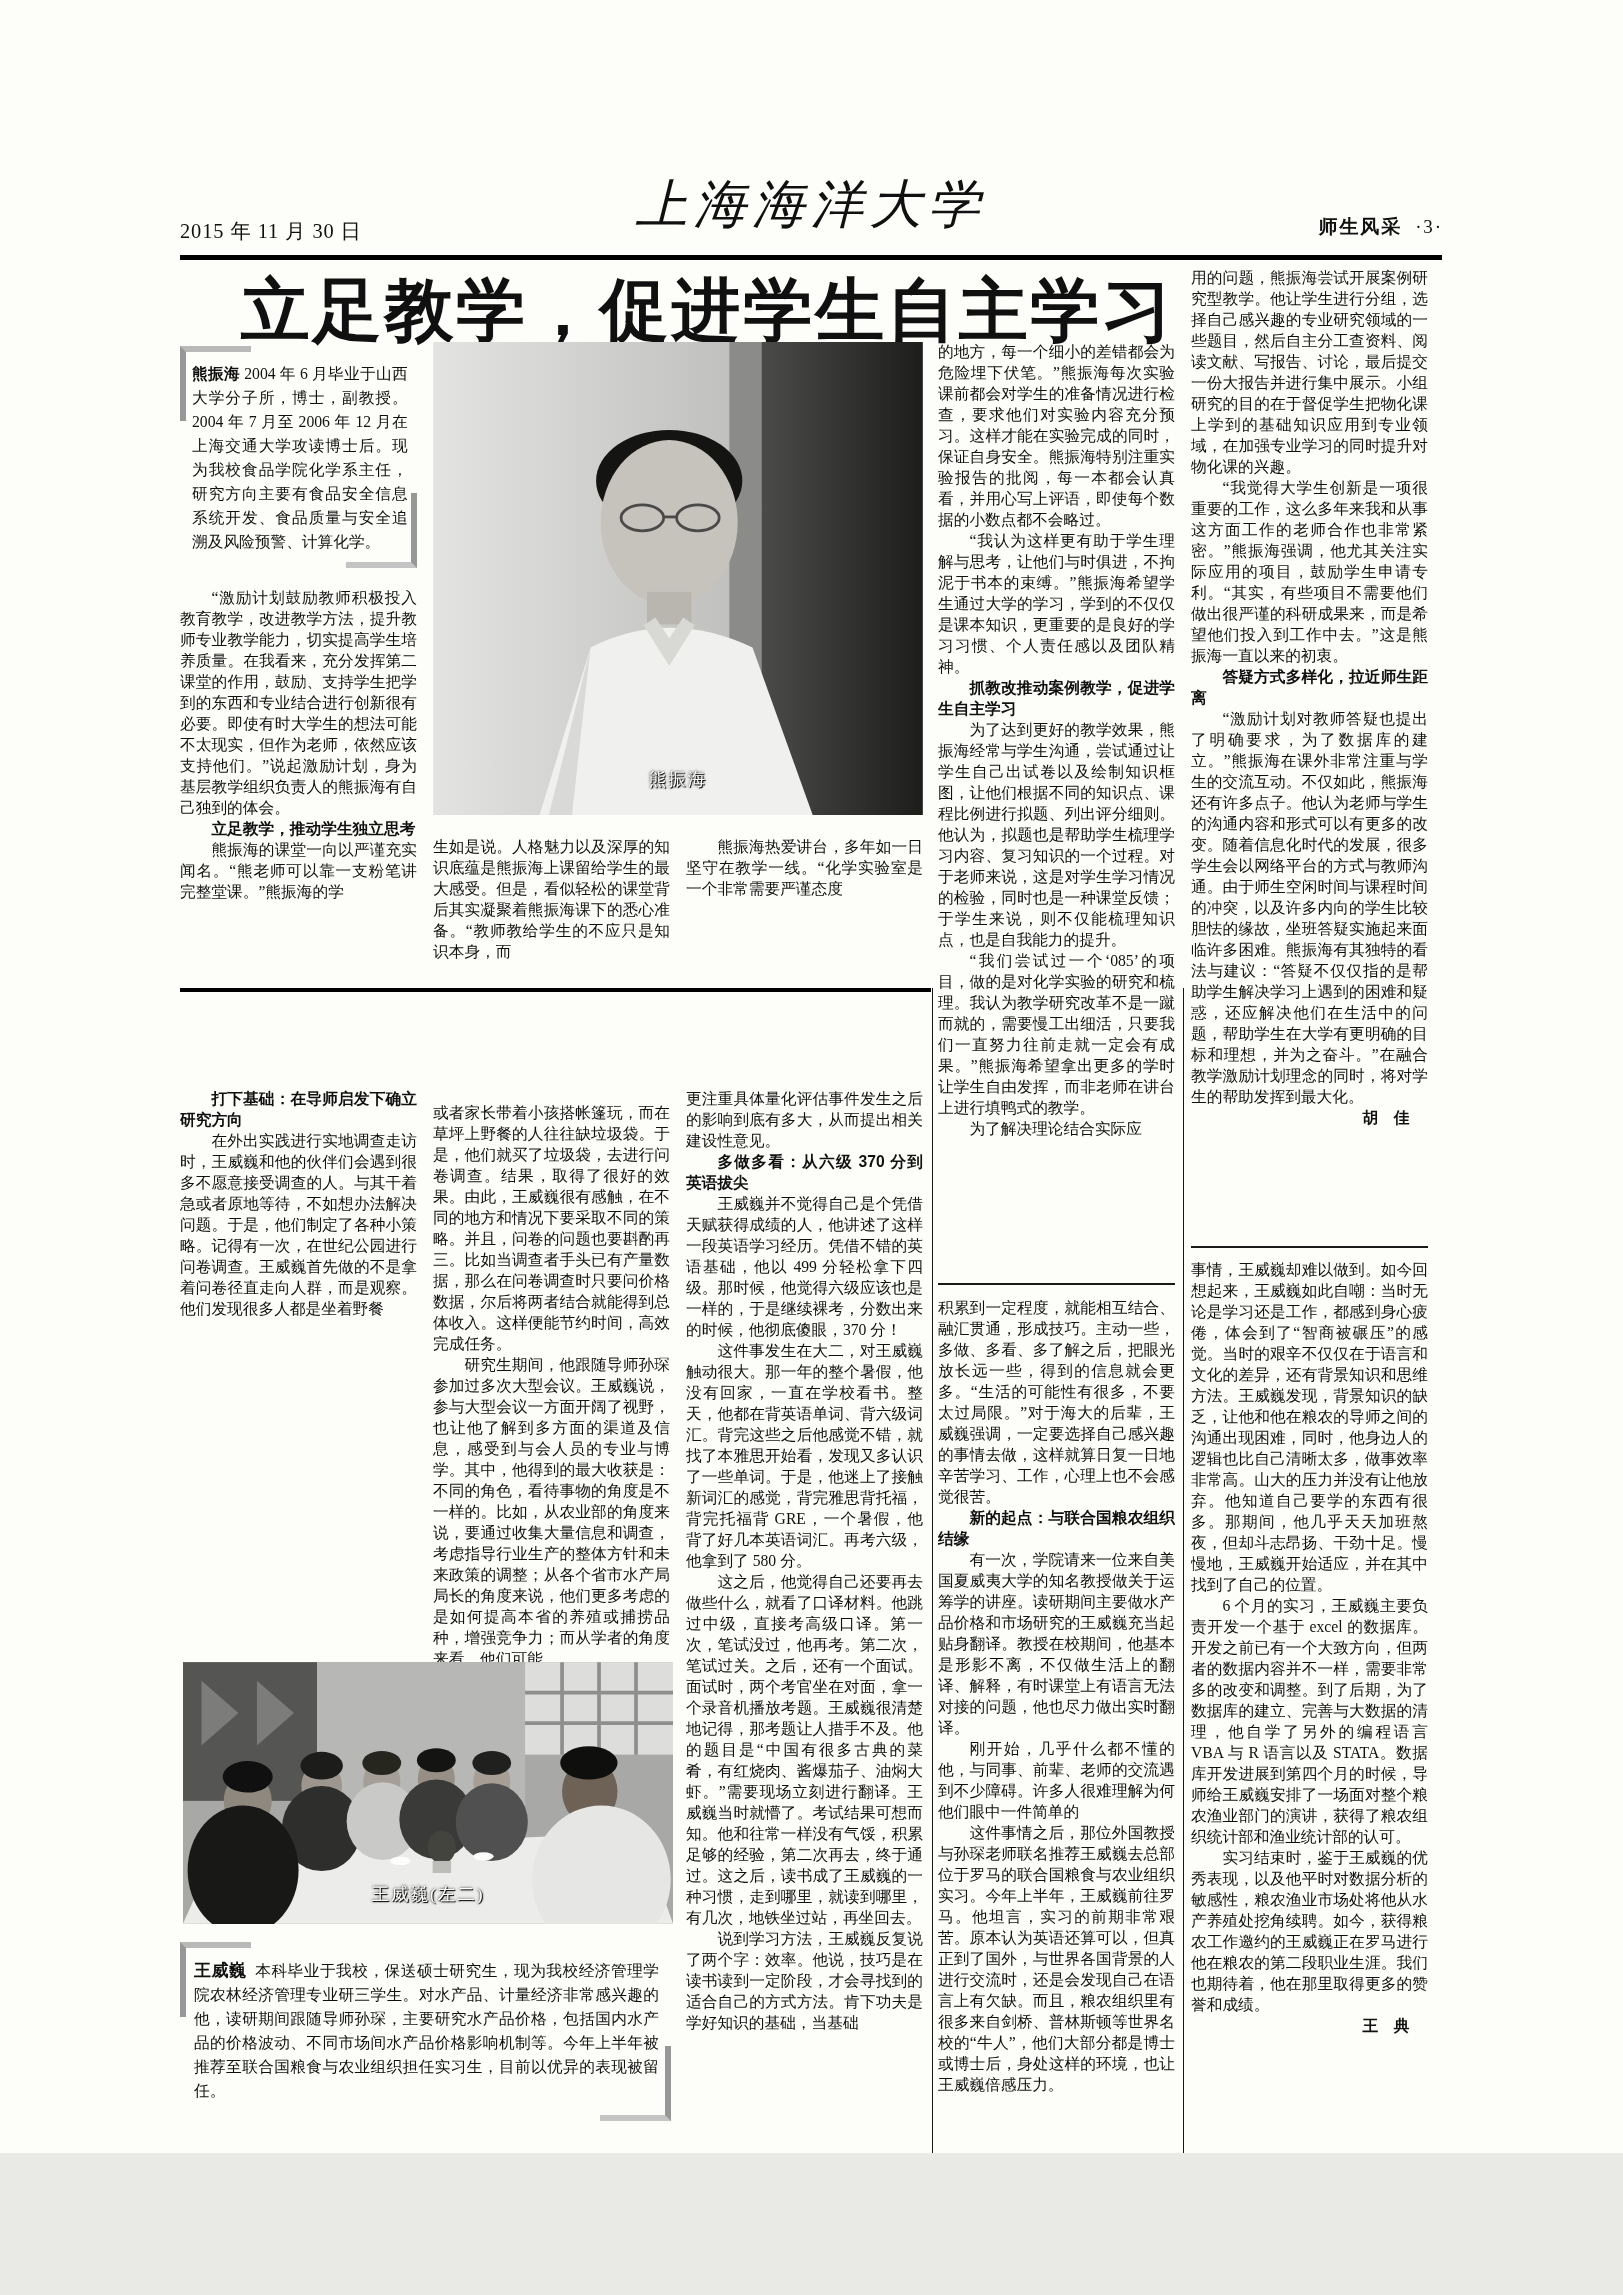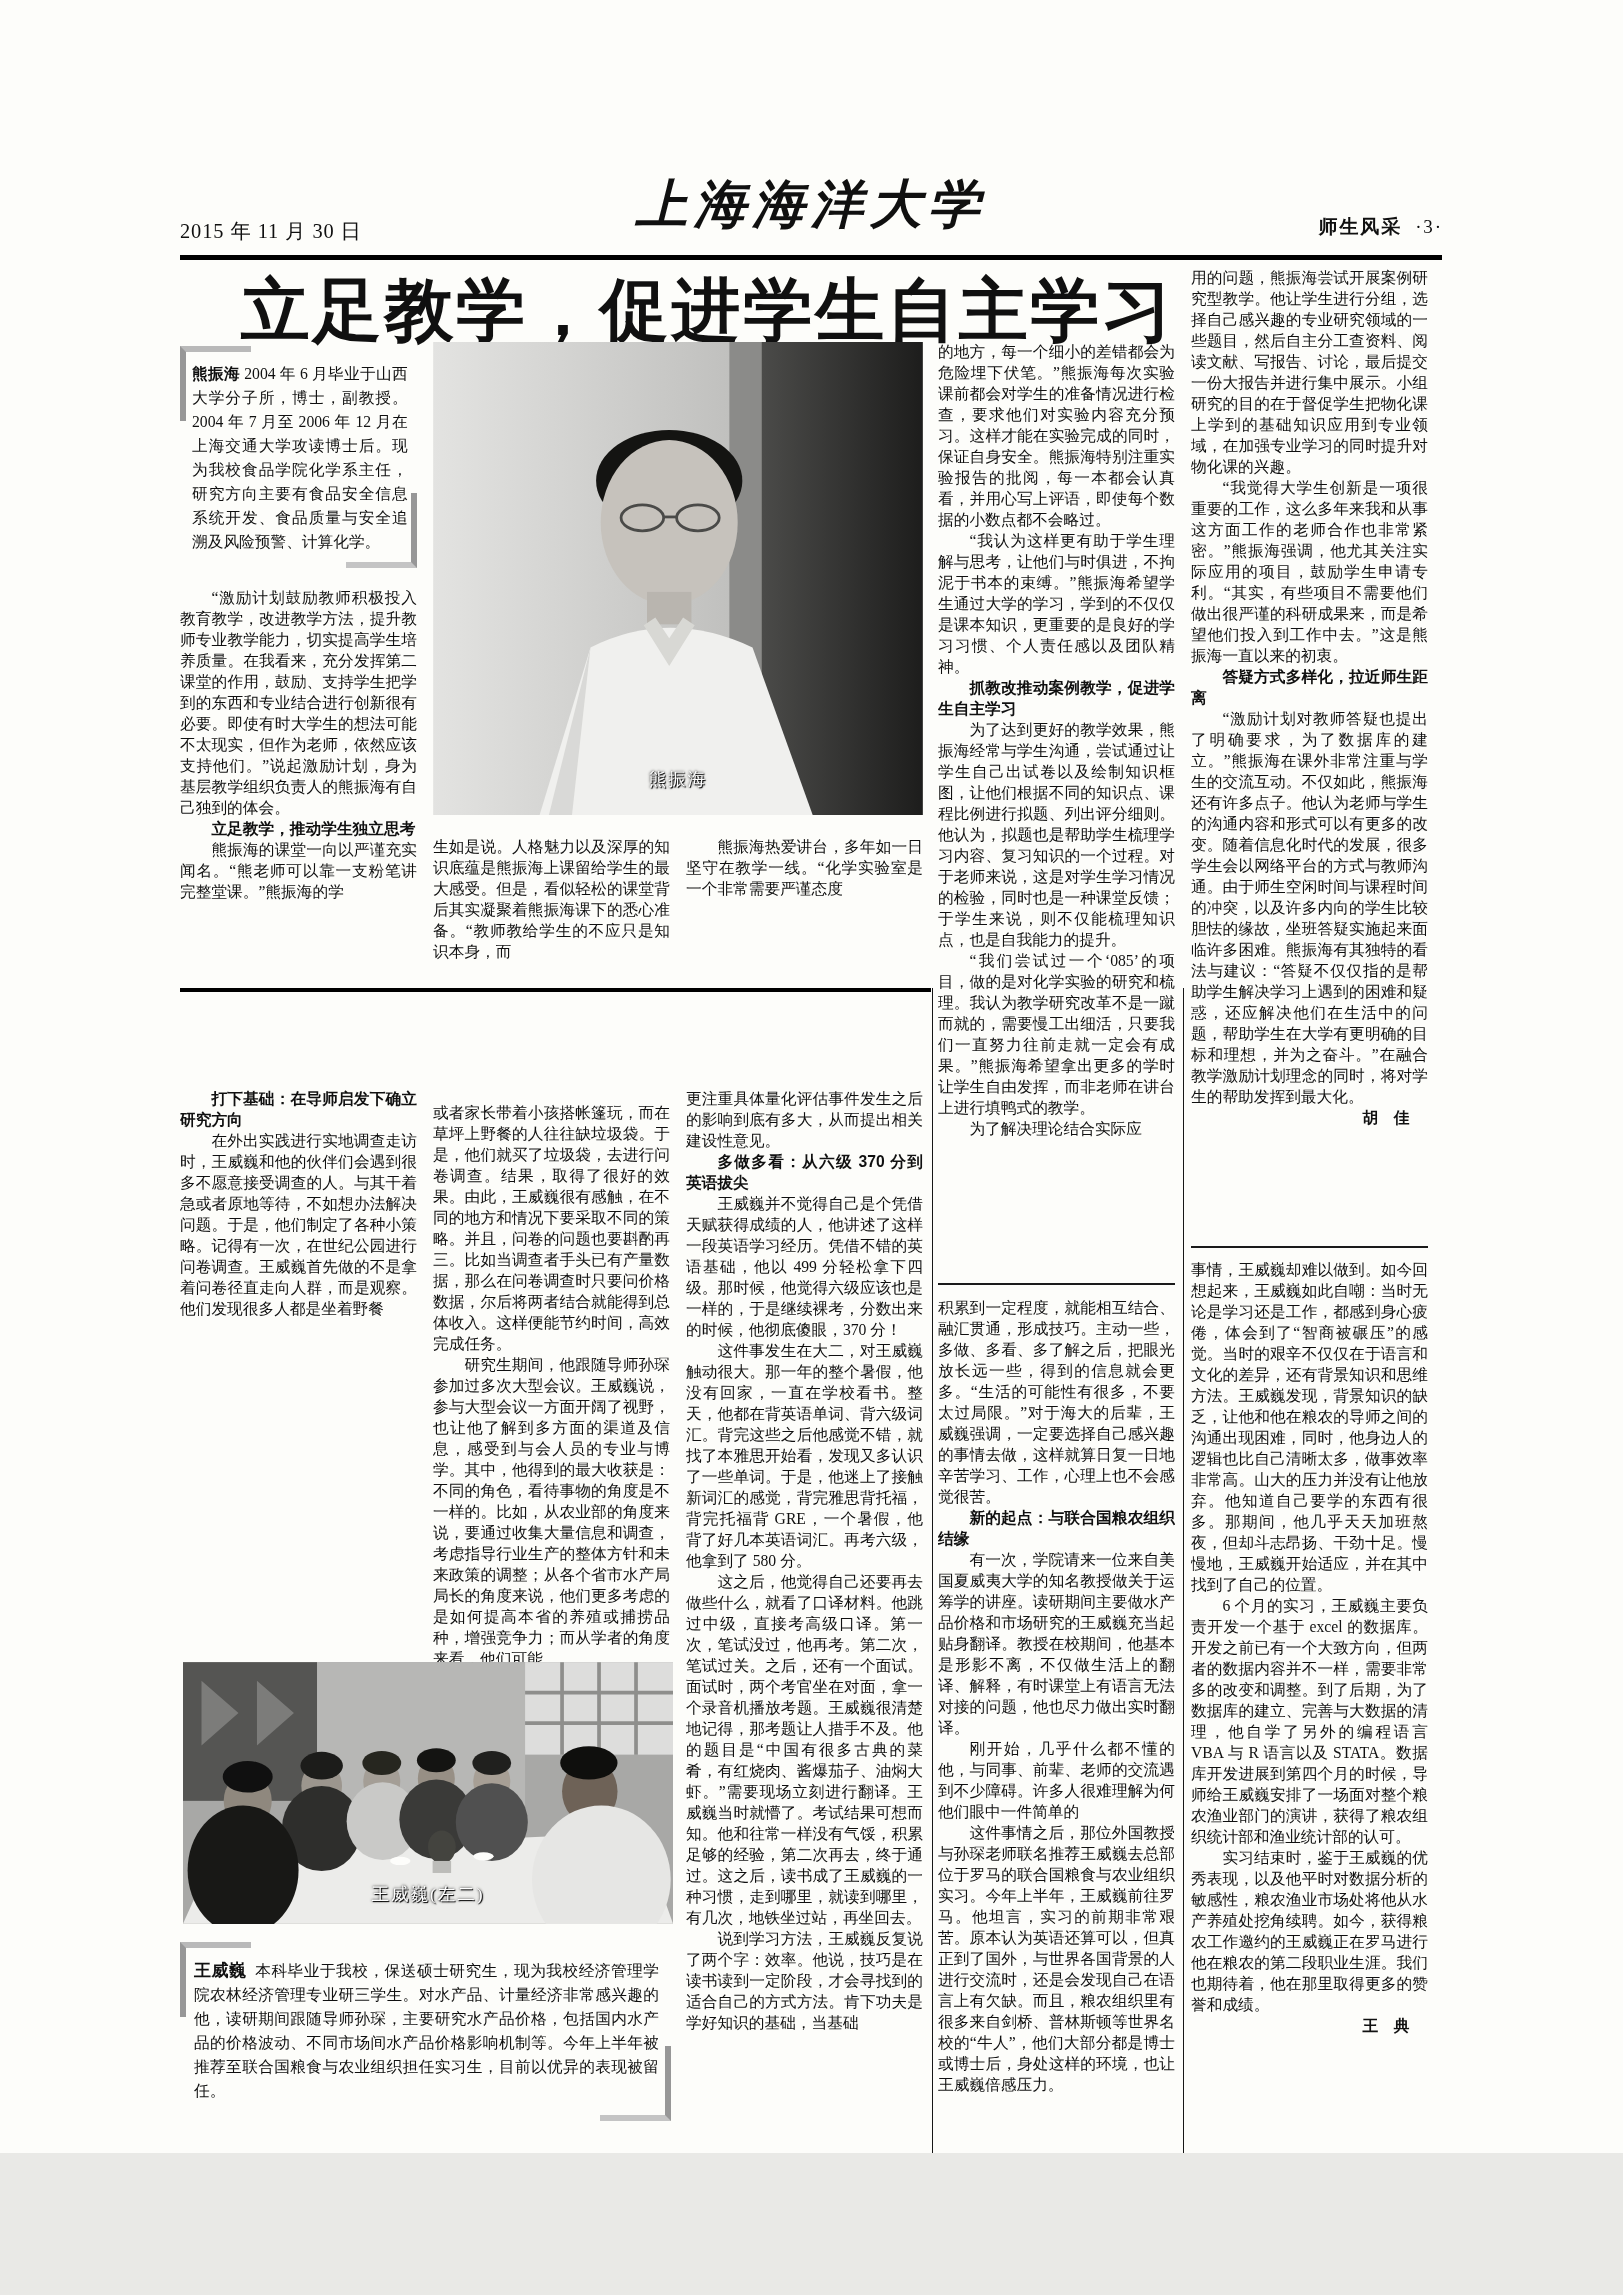--- a/index.html
+++ b/index.html
@@ -1,21 +1,21 @@
 <!DOCTYPE html>
 <html style="font-size:7.4px"><head>
 <meta charset="utf-8">
 <style>
   html,body{margin:0;padding:0;background:#e9e9e6;}
   .page{position:relative;width:1623px;height:2153px;background:#fdfdfa;margin:0 auto;
         font-family:"Liberation Serif",serif;color:#101010;overflow:hidden;}
   
   .hdr-date{position:absolute;left:180px;top:217px;font-size:20.4px;letter-spacing:0.9px;}
   .masthead{position:absolute;left:589px;top:170px;width:444px;text-align:center;
-            font-size:52px;font-weight:bold;font-style:italic;letter-spacing:6.5px;}
+            font-size:52px;font-weight:normal;font-style:italic;letter-spacing:6.5px;}
   .hdr-right{position:absolute;right:180px;top:214px;font-size:19px;font-weight:bold;
              font-family:"Liberation Sans",sans-serif;letter-spacing:1.9px;text-align:center;}
   .hdr-right .pageno{font-weight:normal;font-family:"Liberation Serif",serif;margin-left:13px;}
   .rule-top{position:absolute;left:180px;top:255px;width:1262px;height:4.6px;background:#000;}
   
   .col{position:absolute;width:237px;overflow:hidden;font-size:15.7px;line-height:21px;
        text-align:justify;text-justify:inter-ideograph;}
   .col p{margin:0 0 0 0;text-indent:2em;}
   .col p.cont{text-indent:0;}
   .col p.sub{font-family:"Liberation Sans",sans-serif;font-weight:bold;}

